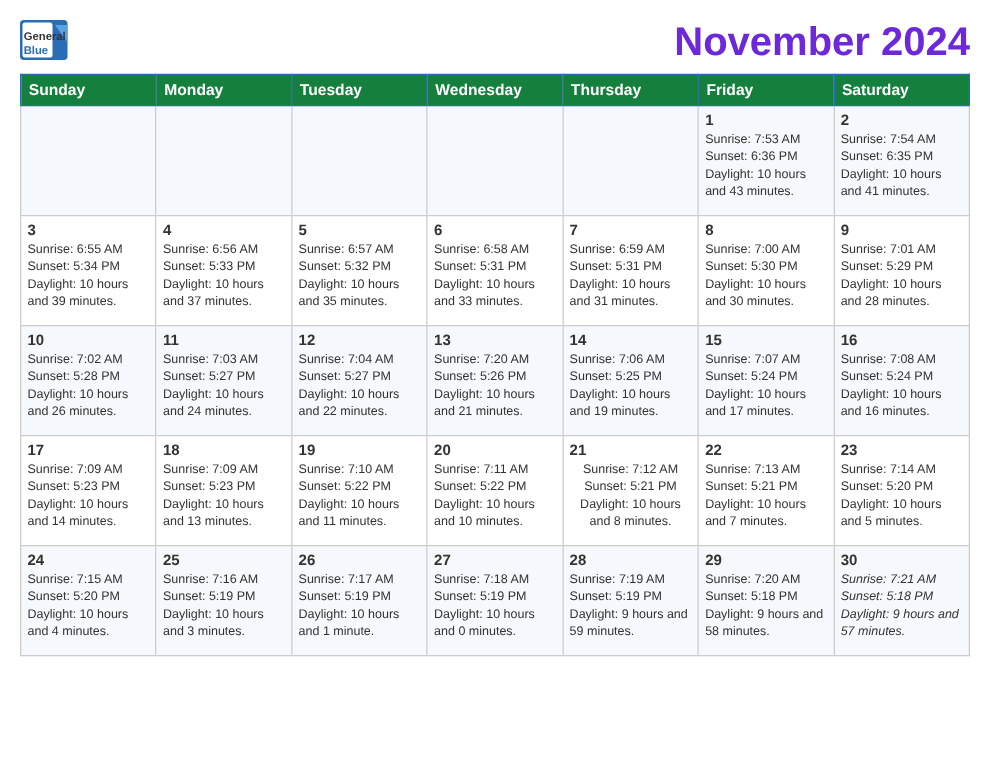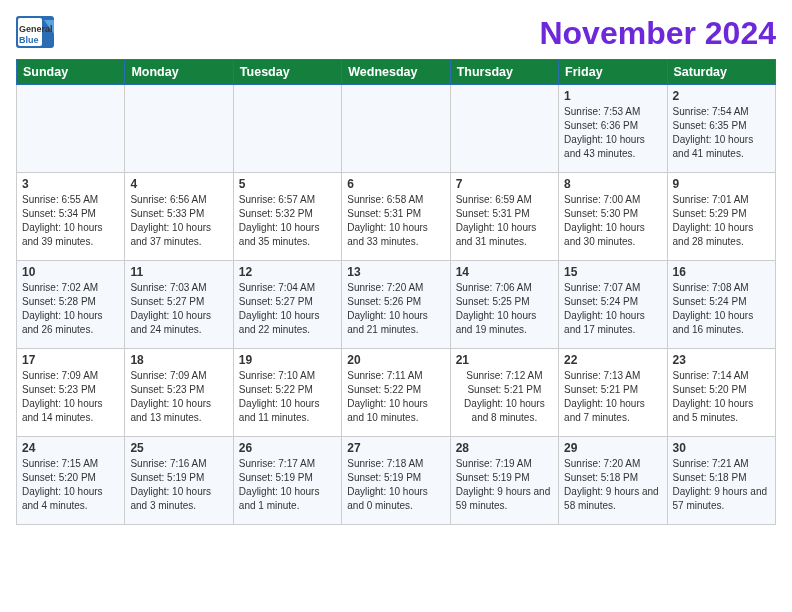--- a/index.html
+++ b/index.html
@@ -299,19 +299,19 @@
 Daylight: 9 hours and 59 minutes.</div>
         </td>
         <td>
           <span class="day-number">29</span>
           <div class="day-info" style="white-space: pre-line;">Sunrise: 7:20 AM
 Sunset: 5:18 PM
 Daylight: 9 hours and 58 minutes.</div>
         </td>
         <td>
           <span class="day-number">30</span>
-          <div class="day-info" style="white-space: pre-line;">Sunrise: 7:21 AM
+          <div class="day-info" style="white-space: pre-line; font-style: italic;">Sunrise: 7:21 AM
 Sunset: 5:18 PM
 Daylight: 9 hours and 57 minutes.</div>
         </td>
       </tr>
     </tbody>
 </table>
 
 </body></html>

